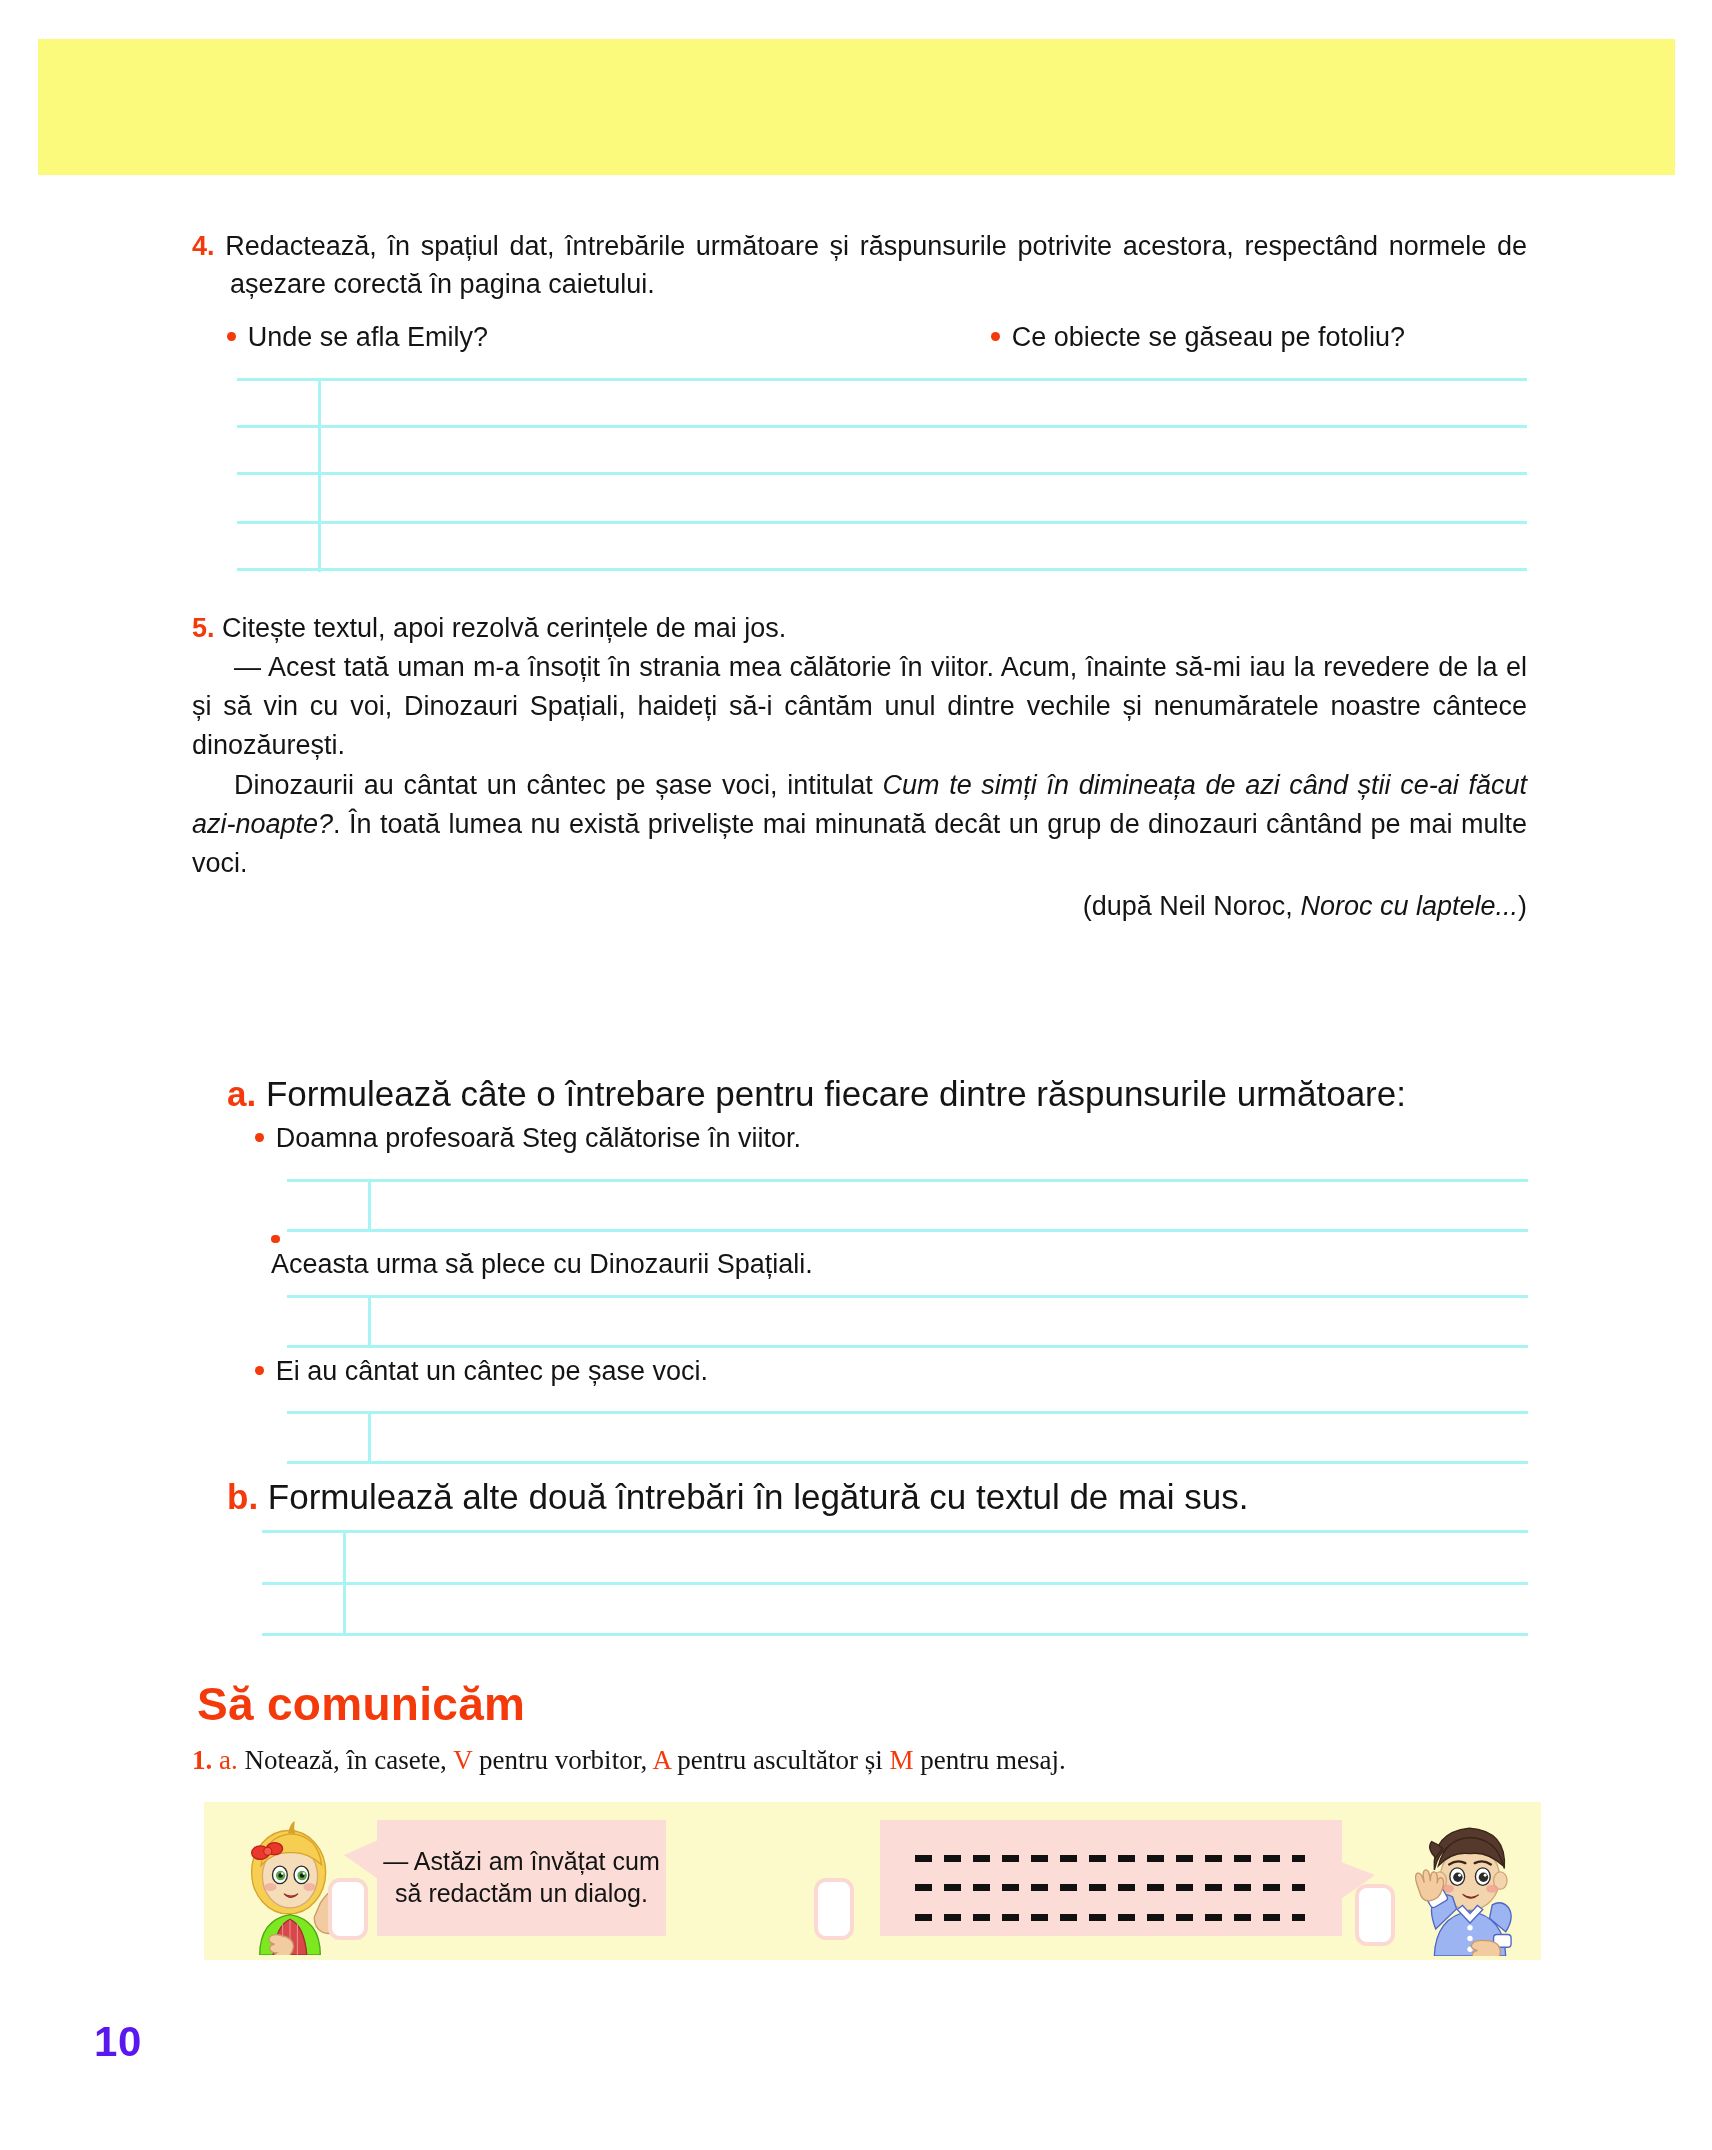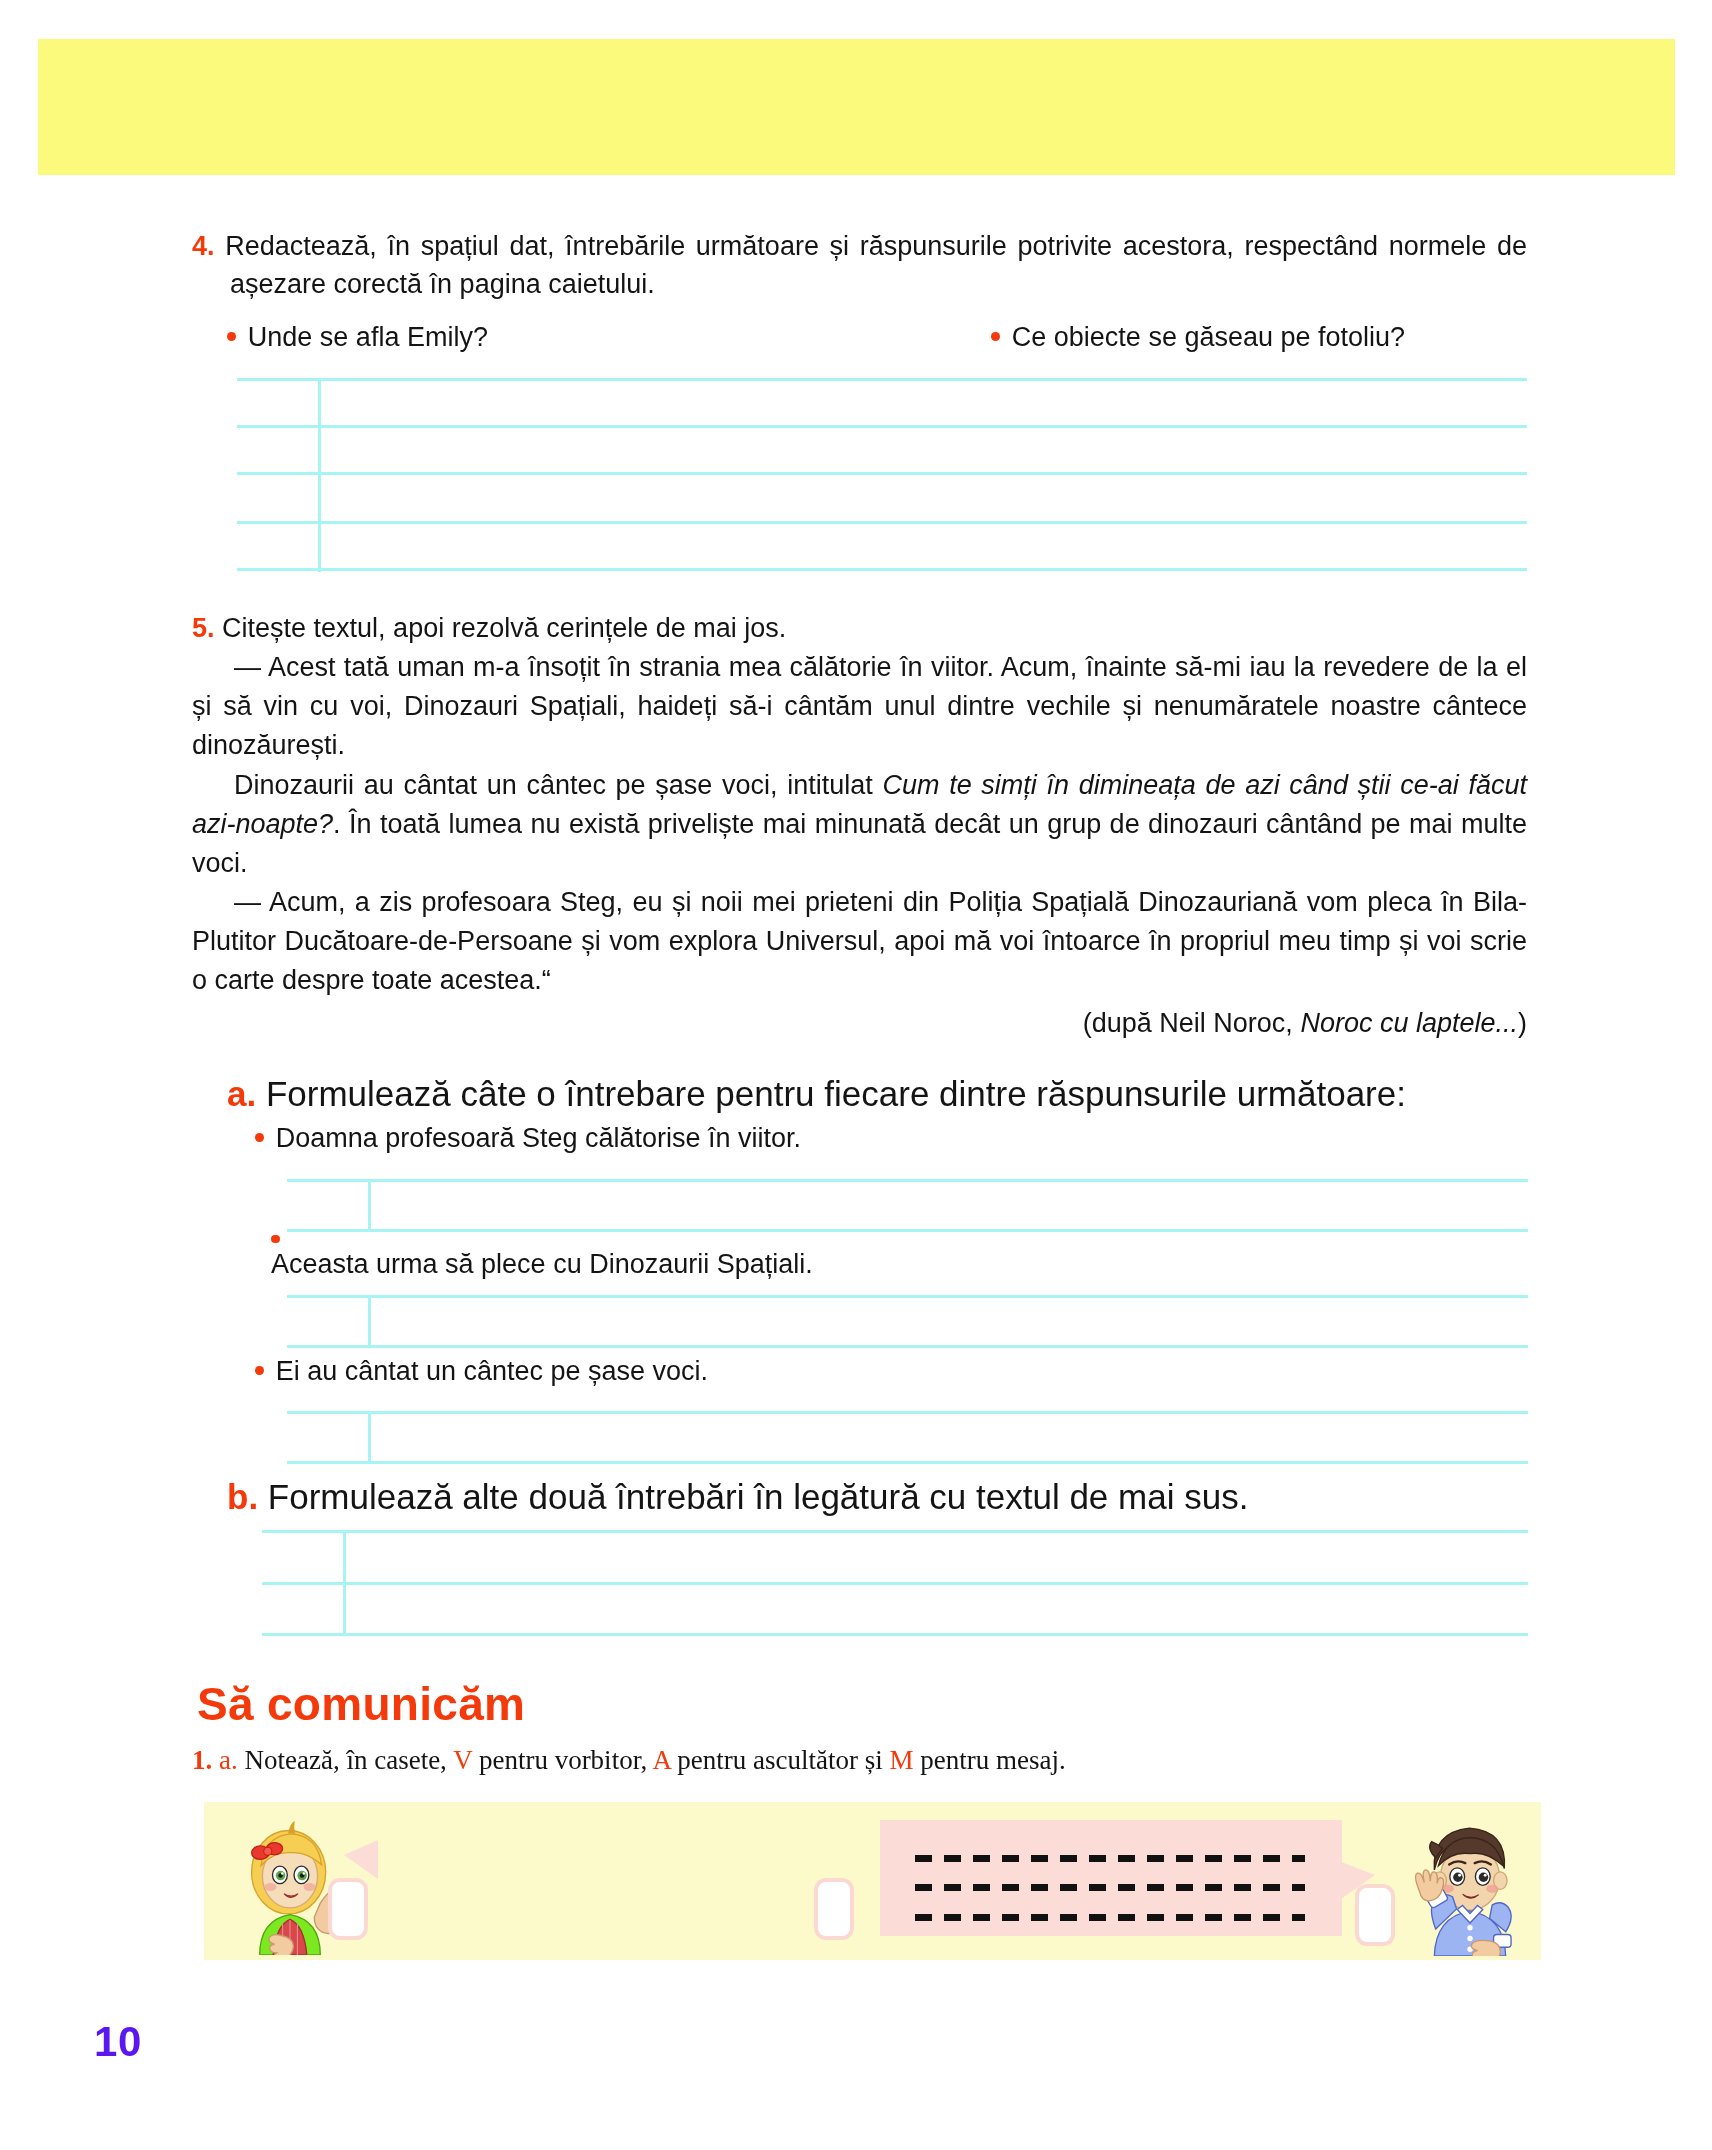--- a/index.html
+++ b/index.html
@@ -258,21 +258,20 @@
   <div class="hline" style="top:94px; width:1290px;"></div>
   <div class="hline" style="top:143px; width:1290px;"></div>
   <div class="hline" style="top:190px; width:1290px;"></div>
   <div class="vline" style="left:81px; top:0px; height:194px;"></div>
 </div>
 
 <div class="ex ex5">
   <p class="first"><span class="ex-num">5.</span> <span>Citește textul, apoi rezolvă cerințele de mai jos.</span></p>
   <p class="indent">— Acest tată uman m-a însoțit în strania mea călătorie în viitor. Acum, înainte să-mi iau la revedere de la el și să vin cu voi, Dinozauri Spațiali, haideți să-i cântăm unul dintre vechile și nenumăratele noastre cântece dinozăurești.</p>
   <p class="indent"><span>Dinozaurii au cântat un cântec pe șase voci, intitulat </span><span class="ital">Cum te simți în dimineața de azi când știi ce-ai făcut azi-noapte?</span><span>. În toată lumea nu există priveliște mai minunată decât un grup de dinozauri cântând pe mai multe voci.</span></p>
-  <p class="indent">— Acum, a zis profesoara Steg, eu și noii mei prieteni din Poliția Spațială Dinozauriană vom pleca în Bila-Plutitor Ducătoare-de-Persoane și vom explora Universul, apoi mă voi întoarce în propriul meu timp și voi scrie o carte despre toate acestea.“</p>
   <p class="attrib"><span>(după Neil Noroc, </span><span class="ital">Noroc cu laptele...</span><span>)</span></p>
 </div>
 
 <div class="sub-label" style="left:227px; top:1074px; width:1302px;">
   <span class="sub-letter">a.</span>
   <span>Formulează câte o întrebare pentru fiecare dintre răspunsurile următoare:</span>
 </div>
 
 <div class="bullet-row" style="left:255px; top:1123px;">
   <span class="dot"></span>
@@ -362,20 +361,23 @@
     <path d="M84 157 l0 48 M95 153 l0 52 M106 157 l0 48" stroke="#EE8A8C" stroke-width="1.6" fill="none"></path>
 
     <g>
       <path d="M140 128 q14 -22 22 -18 q4 4 -4 18 q10 -14 15 -9 q4 5 -7 19 q9 -10 13 -5 q4 5 -8 17 q6 -5 9 -1 q3 5 -9 16 q-14 12 -28 6 q-12 -6 -12 -22 Z" fill="#F3CBA0" stroke="#C89A6A" stroke-width="2"></path>
     </g>
 
     <path d="M82 176 q-14 -4 -18 4 q-2 6 8 9 q-8 1 -7 7 q1 6 10 6 q-5 3 -2 7 q4 5 14 1 q12 -5 13 -17 q1 -13 -18 -17 Z" fill="#F3CBA0" stroke="#C89A6A" stroke-width="2"></path>
   </svg>
 
   <div class="tail-left"></div>
+  <div class="bubble bubble-left">
+    <div class="btext">— Astăzi am învățat cum să redactăm un dialog.</div>
+  </div>
 
   <div class="answer-box" style="left:124px; top:76px;"></div>
 
   <div class="answer-box" style="left:610px; top:76px;"></div>
 
   <div class="bubble bubble-right"></div>
   <div class="tail-right"></div>
   <div class="dashline" style="top:53px;"></div>
   <div class="dashline" style="top:82px;"></div>
   <div class="dashline" style="top:112px;"></div>

